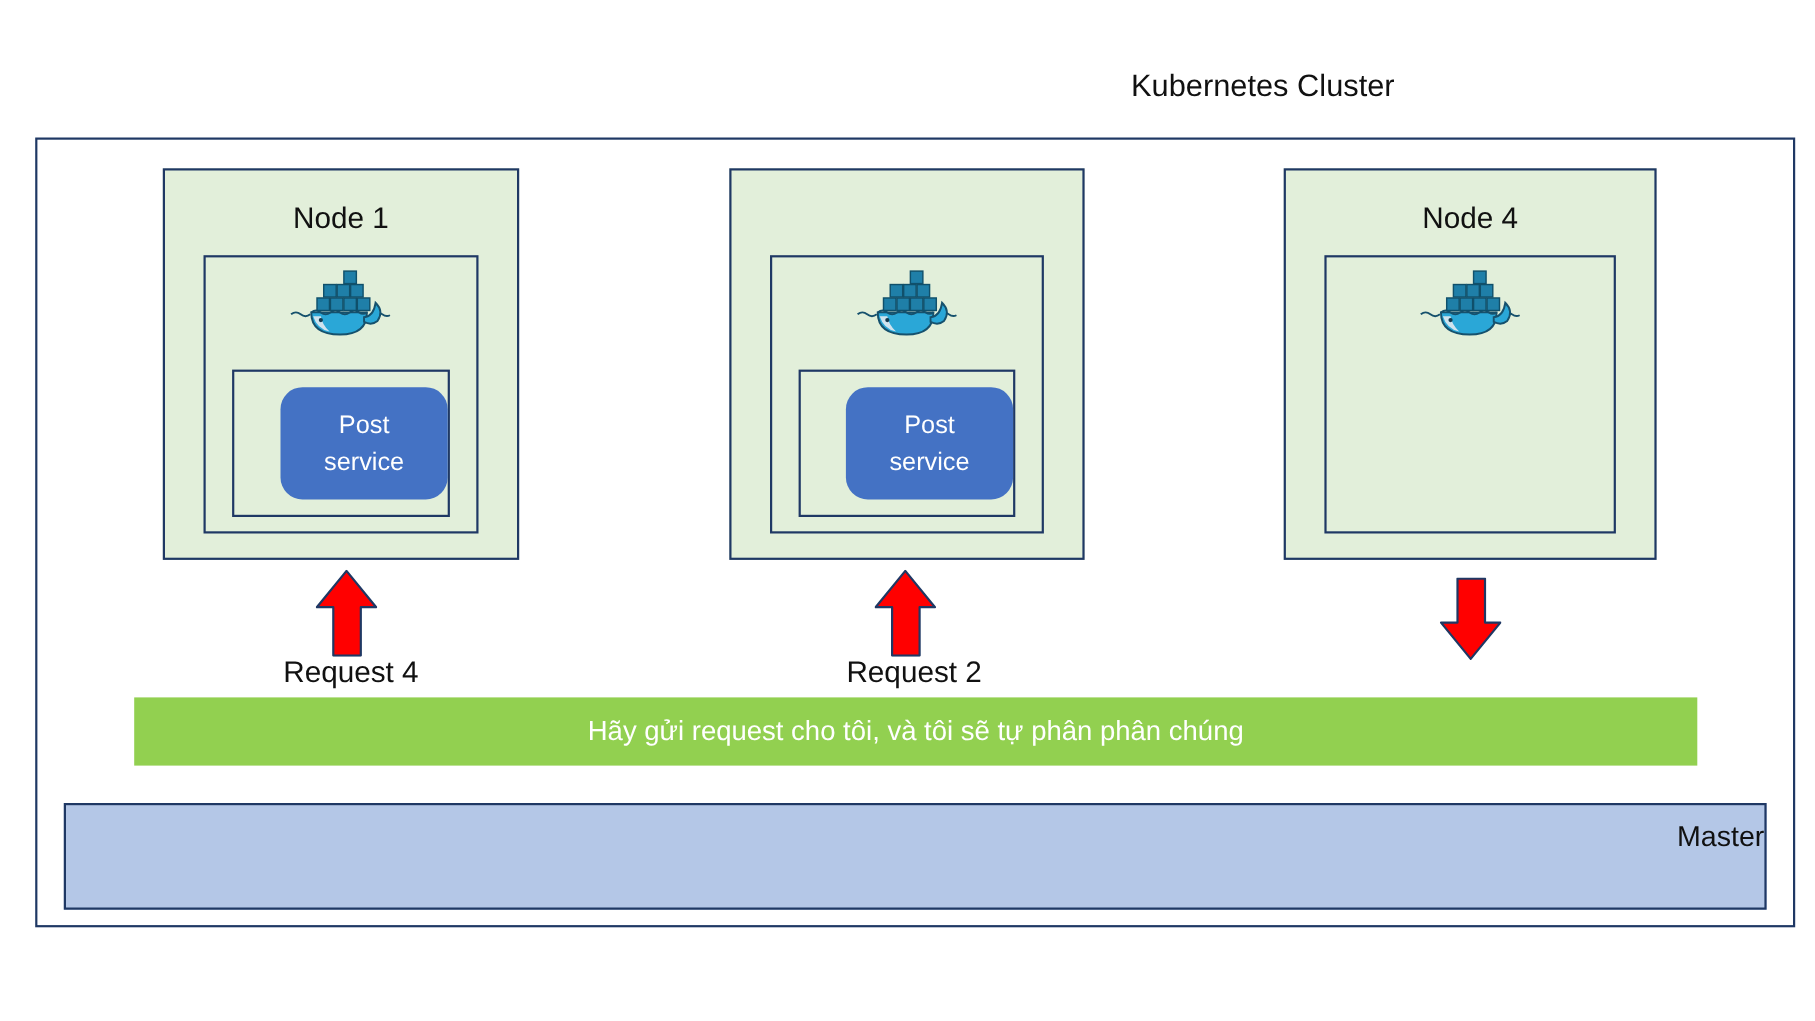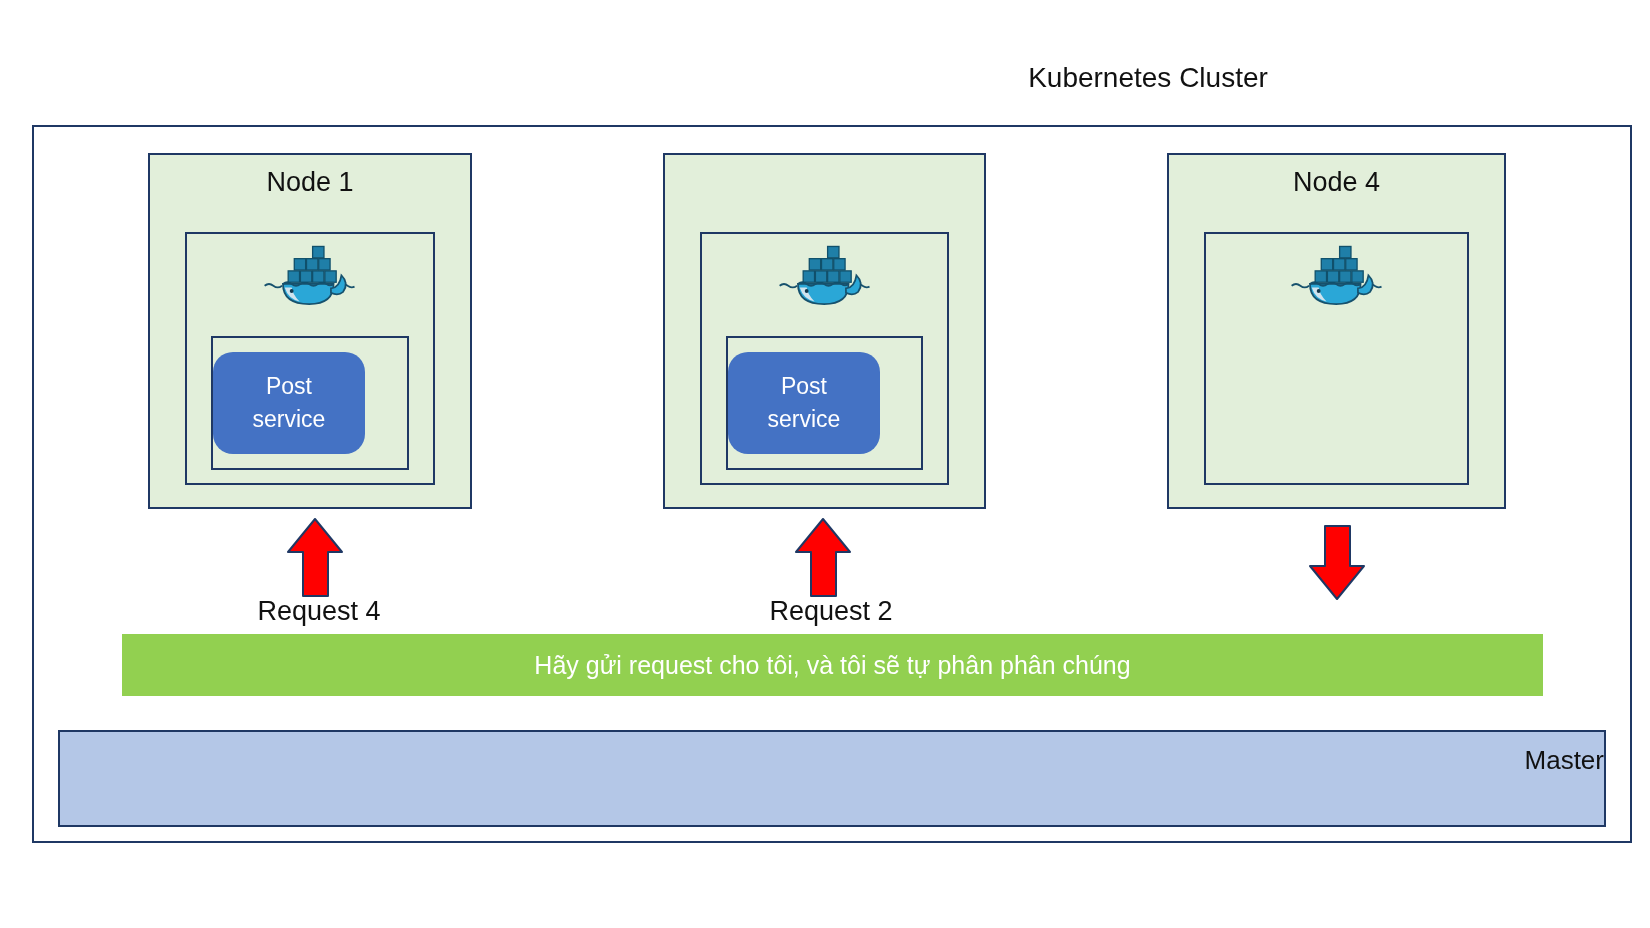--- a/index.html
+++ b/index.html
@@ -22,28 +22,28 @@
   .page-title{position:absolute;left:948px;top:62px;width:400px;text-align:center;
     font-size:28px;color:#111}
 
   .cluster-box{position:absolute;left:32px;top:125px;width:1600px;height:718px;
     border:2px solid var(--navy);background:#fff}
 
   .node{position:absolute;background:var(--node-fill);border:2px solid var(--navy)}
   .n1{left:148px;top:153px;width:324px;height:356px}
   .n2{left:663px;top:153px;width:323px;height:356px}
   .n3{left:1167px;top:153px;width:339px;height:356px}
-  .node-title{text-align:center;margin-top:12px;font-size:27px;color:#111}
+  .node-title{text-align:center;margin-top:28px;font-size:27px;color:#111}
 
   .docker-box{position:absolute;left:35px;right:35px;top:77px;bottom:22px;
     border:2px solid var(--navy)}
   .docker-icon{display:block;margin:8px auto 0;width:96px;height:70px}
 
   .pod-box{position:absolute;left:24px;right:24px;top:102px;bottom:13px;
-    border:2px solid var(--navy);display:flex;align-items:center;justify-content:flex-start}
+    border:2px solid var(--navy);display:flex;align-items:center;justify-content:flex-end}
   .service{width:152px;height:102px;border-radius:20px;display:flex;flex-direction:column;
     align-items:center;justify-content:center;color:#fff;font-size:23px;line-height:1.45}
   .service.blue{background:var(--service-blue)}
   .service.orange{background:var(--event-orange)}
 
   .arrow{position:absolute}
   .arrow svg{display:block}
   .arrow1{left:287px;top:518px}
   .arrow2{left:795px;top:518px}
   .arrow3{left:1309px;top:525px}

